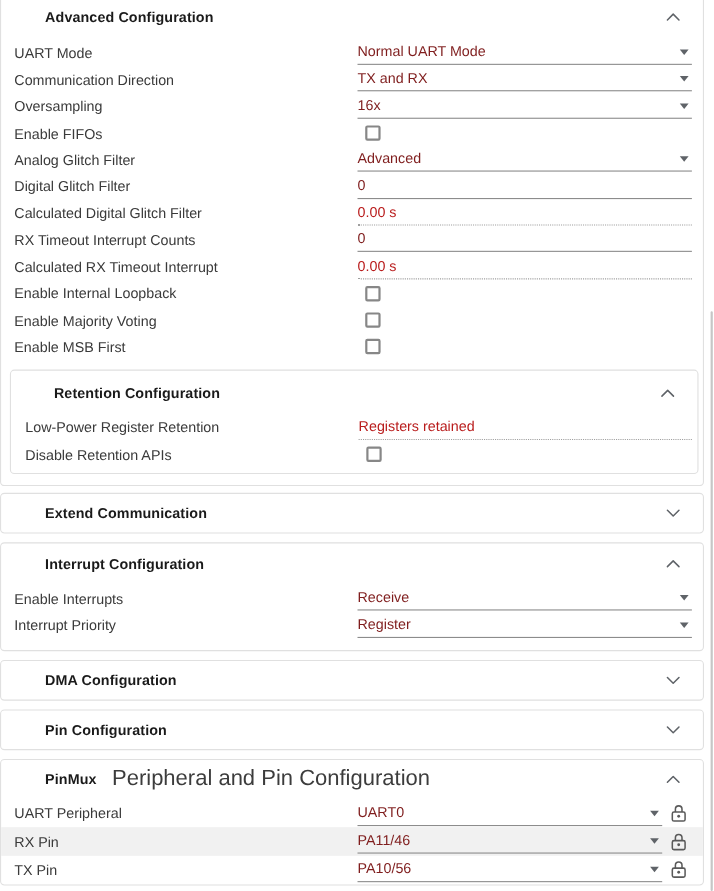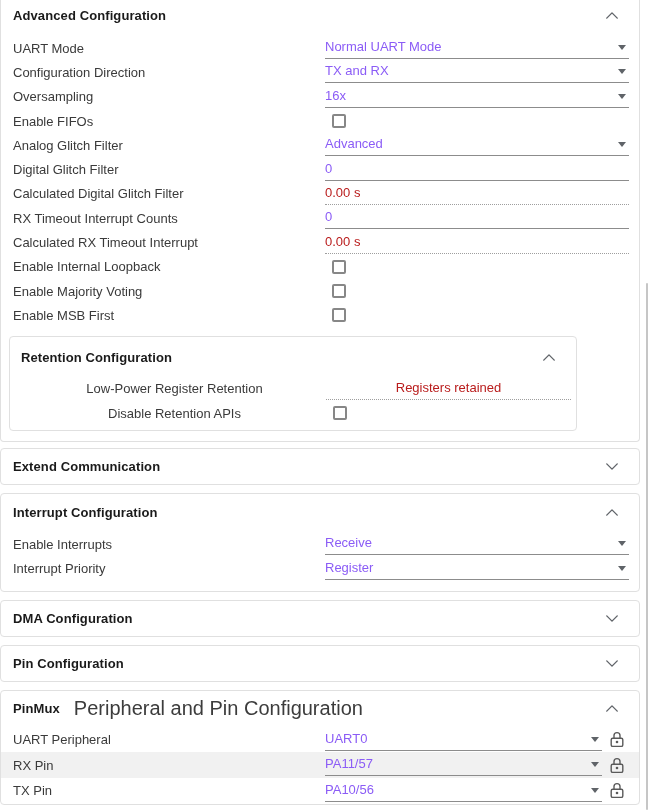--- a/index.html
+++ b/index.html
@@ -8,43 +8,43 @@
   .page{position:relative;width:649px;height:810px;overflow:hidden;background:#fff;}
 
   .card{box-sizing:border-box;width:640px;background:#fff;
         border:1px solid #e0e0e0;border-radius:4px;}
   .card.first{margin-top:-6px;border-top:none;border-top-left-radius:0;border-top-right-radius:0;}
 
   .card-header{display:flex;align-items:center;height:42px;padding:0 20px 0 12px;cursor:pointer;}
   .card-header.slim{height:36px;}
   .collapsed-card{height:37px;margin-top:0;}
   .collapsed-card .card-header{height:35px;}
-  .card-title{font-weight:bold;font-size:13px;color:#1a1a1a;letter-spacing:.1px;}
+  .card-title{font-weight:bold;font-size:13px;color:#1a1a1a;letter-spacing:.1px;margin-left:28px;}
   .card-subtitle{font-size:20px;color:#3c3c3c;margin-left:14px;}
   .spacer{flex:1;}
   .chev{width:14px;height:9px;flex:0 0 auto;}
   .chev polyline{fill:none;stroke:#5f6368;stroke-width:1.6;stroke-linecap:round;stroke-linejoin:round;}
 
   .gap6{height:6px;} .gap8{height:8px;}
 
   .row{display:flex;align-items:center;height:24.3px;padding:0 10px 0 12px;}
   .row-label{flex:0 0 312px;color:#3a3a3a;white-space:nowrap;overflow:hidden;}
   .field{flex:1;position:relative;height:21px;line-height:20px;
-         border-bottom:1px solid #8c8c8c;color:#8b5cf6;white-space:nowrap;cursor:pointer;}
+         border-bottom:1px solid #8c8c8c;color:#7f1d1d;white-space:nowrap;cursor:pointer;}
   .field.readonly{border-bottom:1px dotted #9e9e9e;color:#b91c1c;cursor:default;}
   .caret{position:absolute;right:3px;top:8px;width:0;height:0;
          border-left:4.5px solid transparent;border-right:4.5px solid transparent;
          border-top:5px solid #5f6368;}
   .checkbox{width:14px;height:14px;box-sizing:border-box;border:2px solid #878787;
             border-radius:2px;background:#fff;margin-left:7px;cursor:pointer;}
 
-  .retention-box{box-sizing:border-box;width:568px;margin:8px 0 0 8px;
+  .retention-box{box-sizing:border-box;width:626px;margin:8px 0 0 8px;
                  border:1px solid #e0e0e0;border-radius:4px;background:#fff;}
   .retention-box .card-header{height:30px;padding:6px 20px 0 11px;}
-  .retention-box .rows{margin-top:4px;padding-bottom:5px;text-align:center;}
+  .retention-box .rows{margin-top:4px;padding-bottom:5px;}
   .retention-box .row{padding:0 5px 0 13px;}
   .retention-box .row-label{flex:0 0 303px;}
   .card.first{padding-bottom:10px;}
 
   .body-pad{padding:2px 0 10px 0;}
 
   .pinmux-row{display:flex;align-items:center;height:25.7px;padding:0 10px 0 12px;}
   .pinmux-row.hl{background:#f1f1f1;}
   .pinmux-row .field{flex:0 0 277px;}
   .lock{width:16px;height:17px;margin-left:7px;flex:0 0 auto;cursor:pointer;}
@@ -69,21 +69,21 @@
     </div>
 
     <div class="row">
       <span class="row-label">UART Mode</span>
       <div class="field">
         <span>Normal UART Mode</span>
         <span class="caret"></span>
       </div>
     </div>
     <div class="row">
-      <span class="row-label">Configuration Direction</span>
+      <span class="row-label">Communication Direction</span>
       <div class="field">
         <span>TX and RX</span>
         <span class="caret"></span>
       </div>
     </div>
     <div class="row">
       <span class="row-label">Oversampling</span>
       <div class="field">
         <span>16x</span>
         <span class="caret"></span>
@@ -255,21 +255,21 @@
       <svg class="lock" viewBox="0 0 16 17">
         <path class="stroke" d="M5,7.2 V4.6 a3,3 0 0 1 6,0 V7.2"></path>
         <rect class="stroke" x="2.2" y="7.2" width="11.6" height="8.2" rx="1.5"></rect>
         <circle class="dot" cx="8" cy="11" r="1.3"></circle>
       </svg>
     </div>
 
     <div class="pinmux-row hl">
       <span class="row-label">RX Pin</span>
       <div class="field">
-        <span>PA11/57</span>
+        <span>PA11/46</span>
         <span class="caret"></span>
       </div>
       <svg class="lock" viewBox="0 0 16 17">
         <path class="stroke" d="M5,7.2 V4.6 a3,3 0 0 1 6,0 V7.2"></path>
         <rect class="stroke" x="2.2" y="7.2" width="11.6" height="8.2" rx="1.5"></rect>
         <circle class="dot" cx="8" cy="11" r="1.3"></circle>
       </svg>
     </div>
 
     <div class="pinmux-row">

